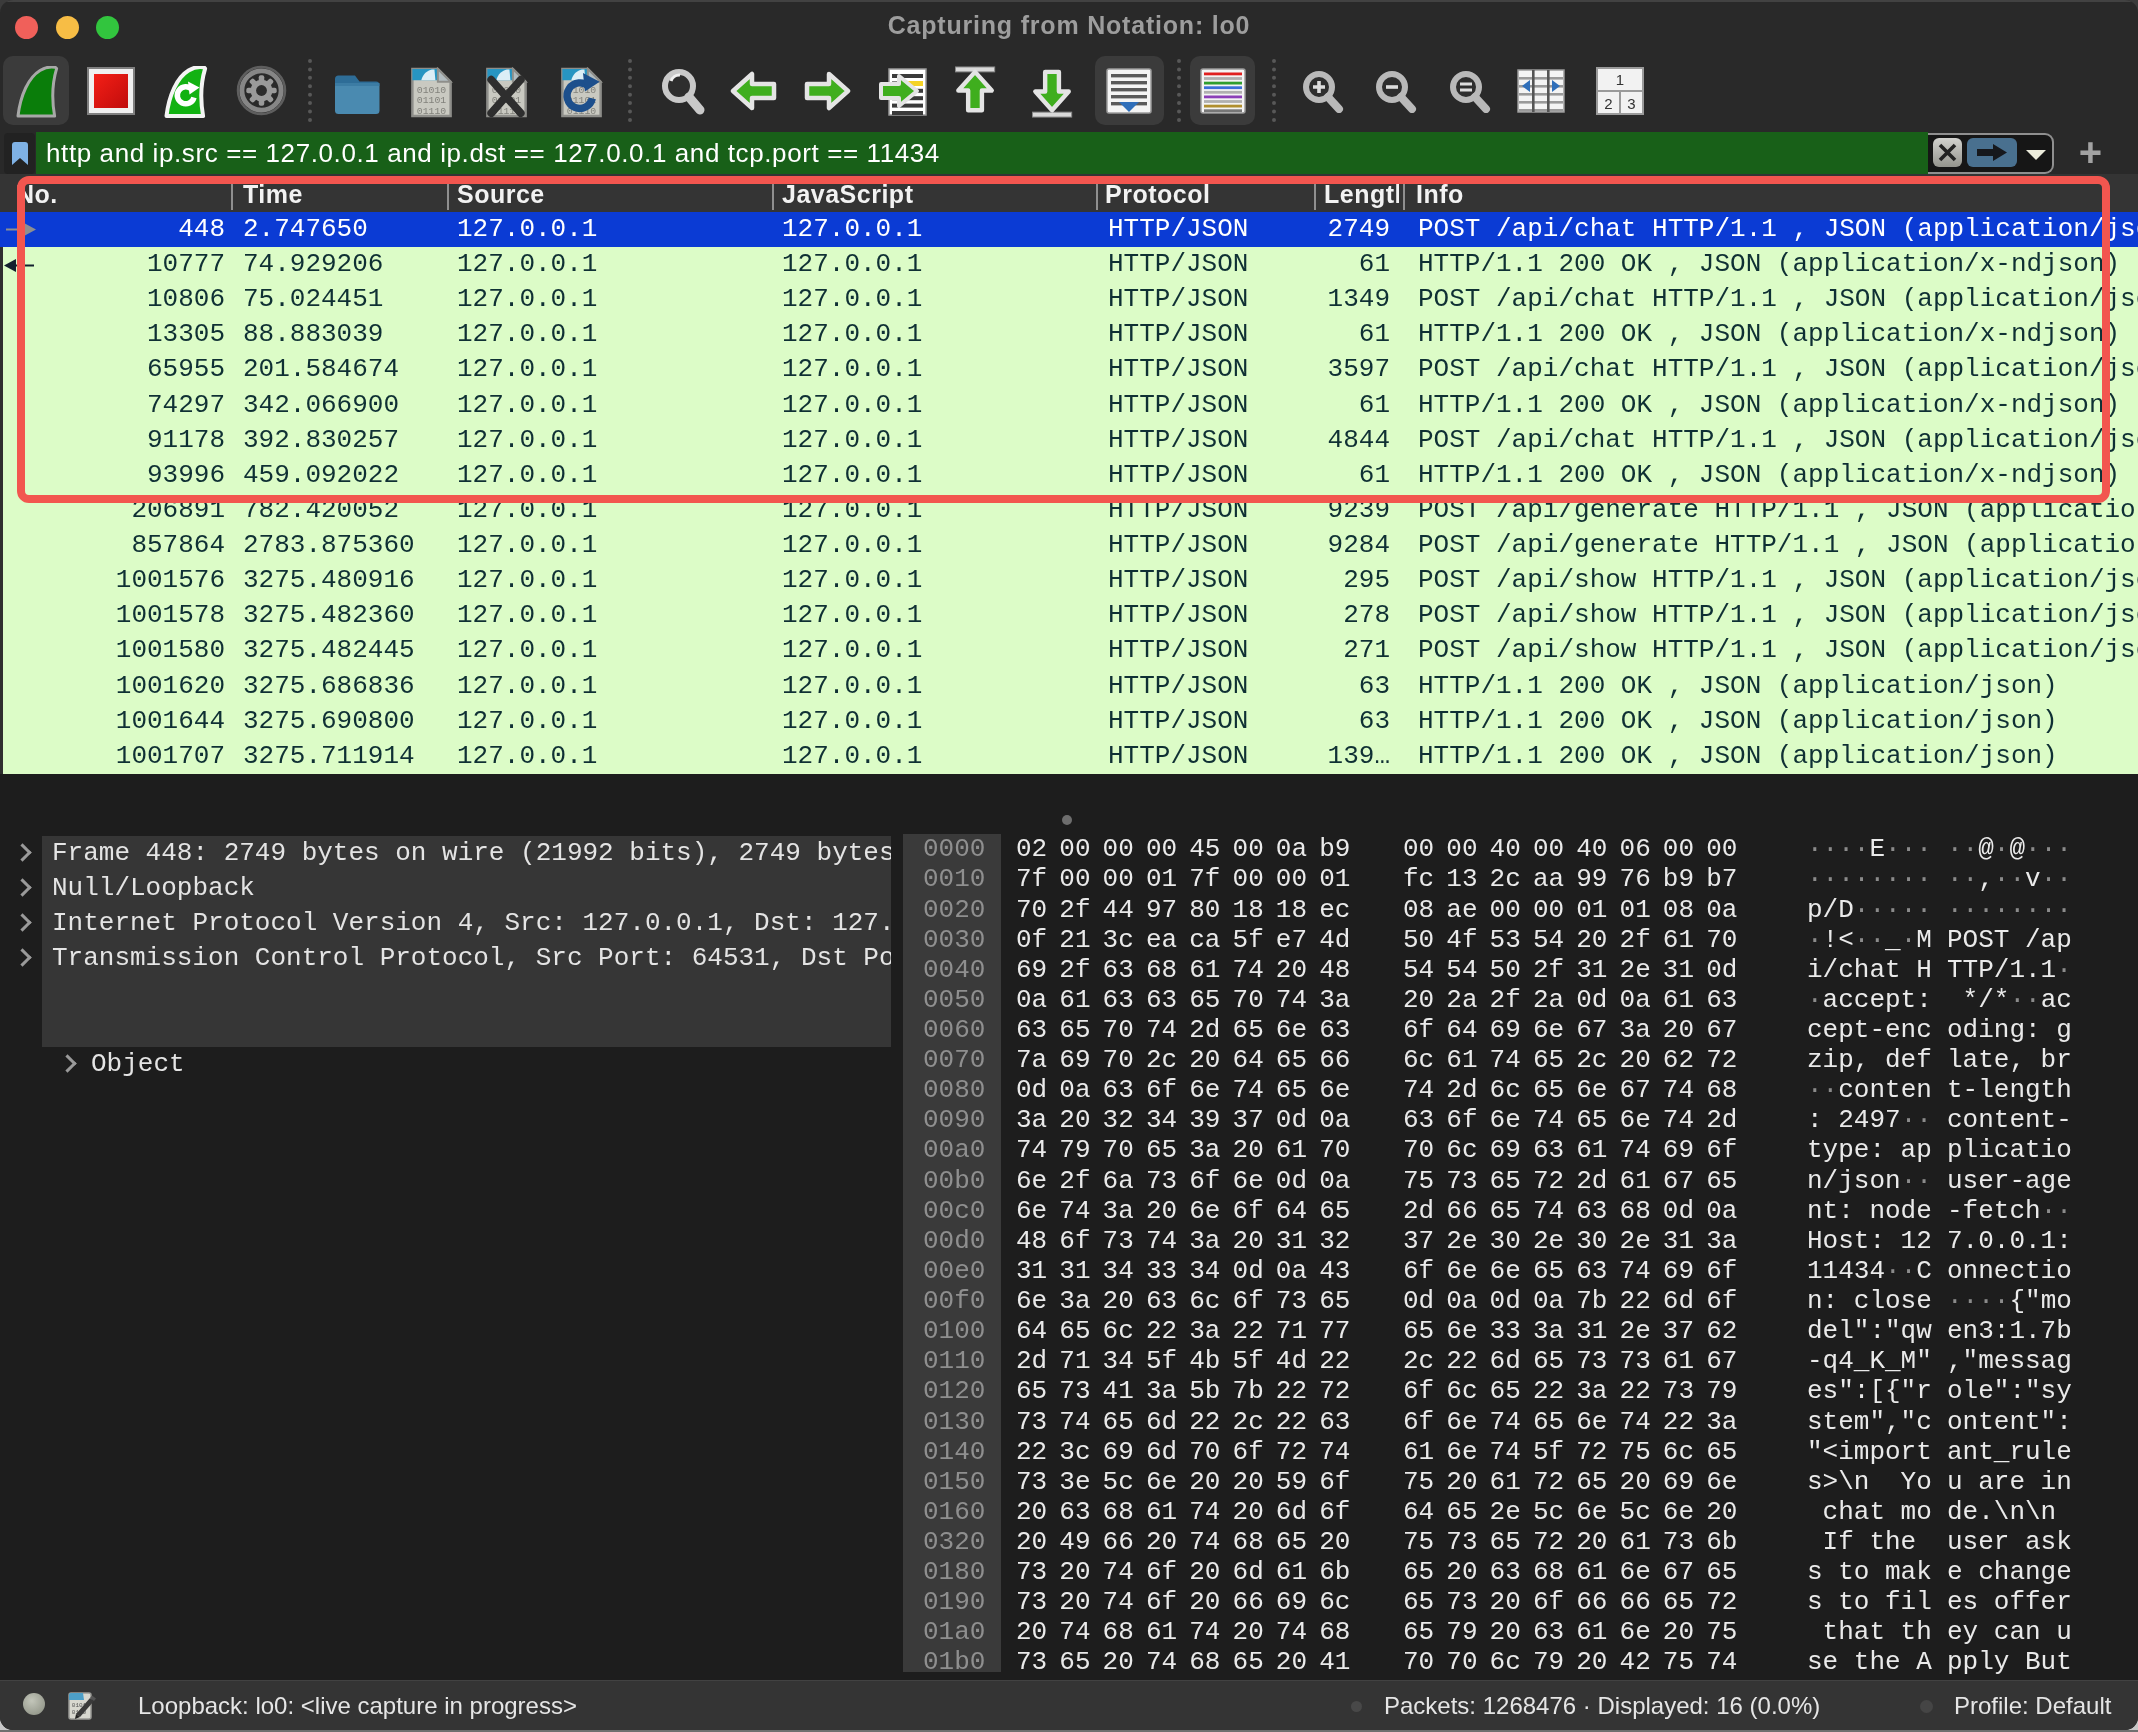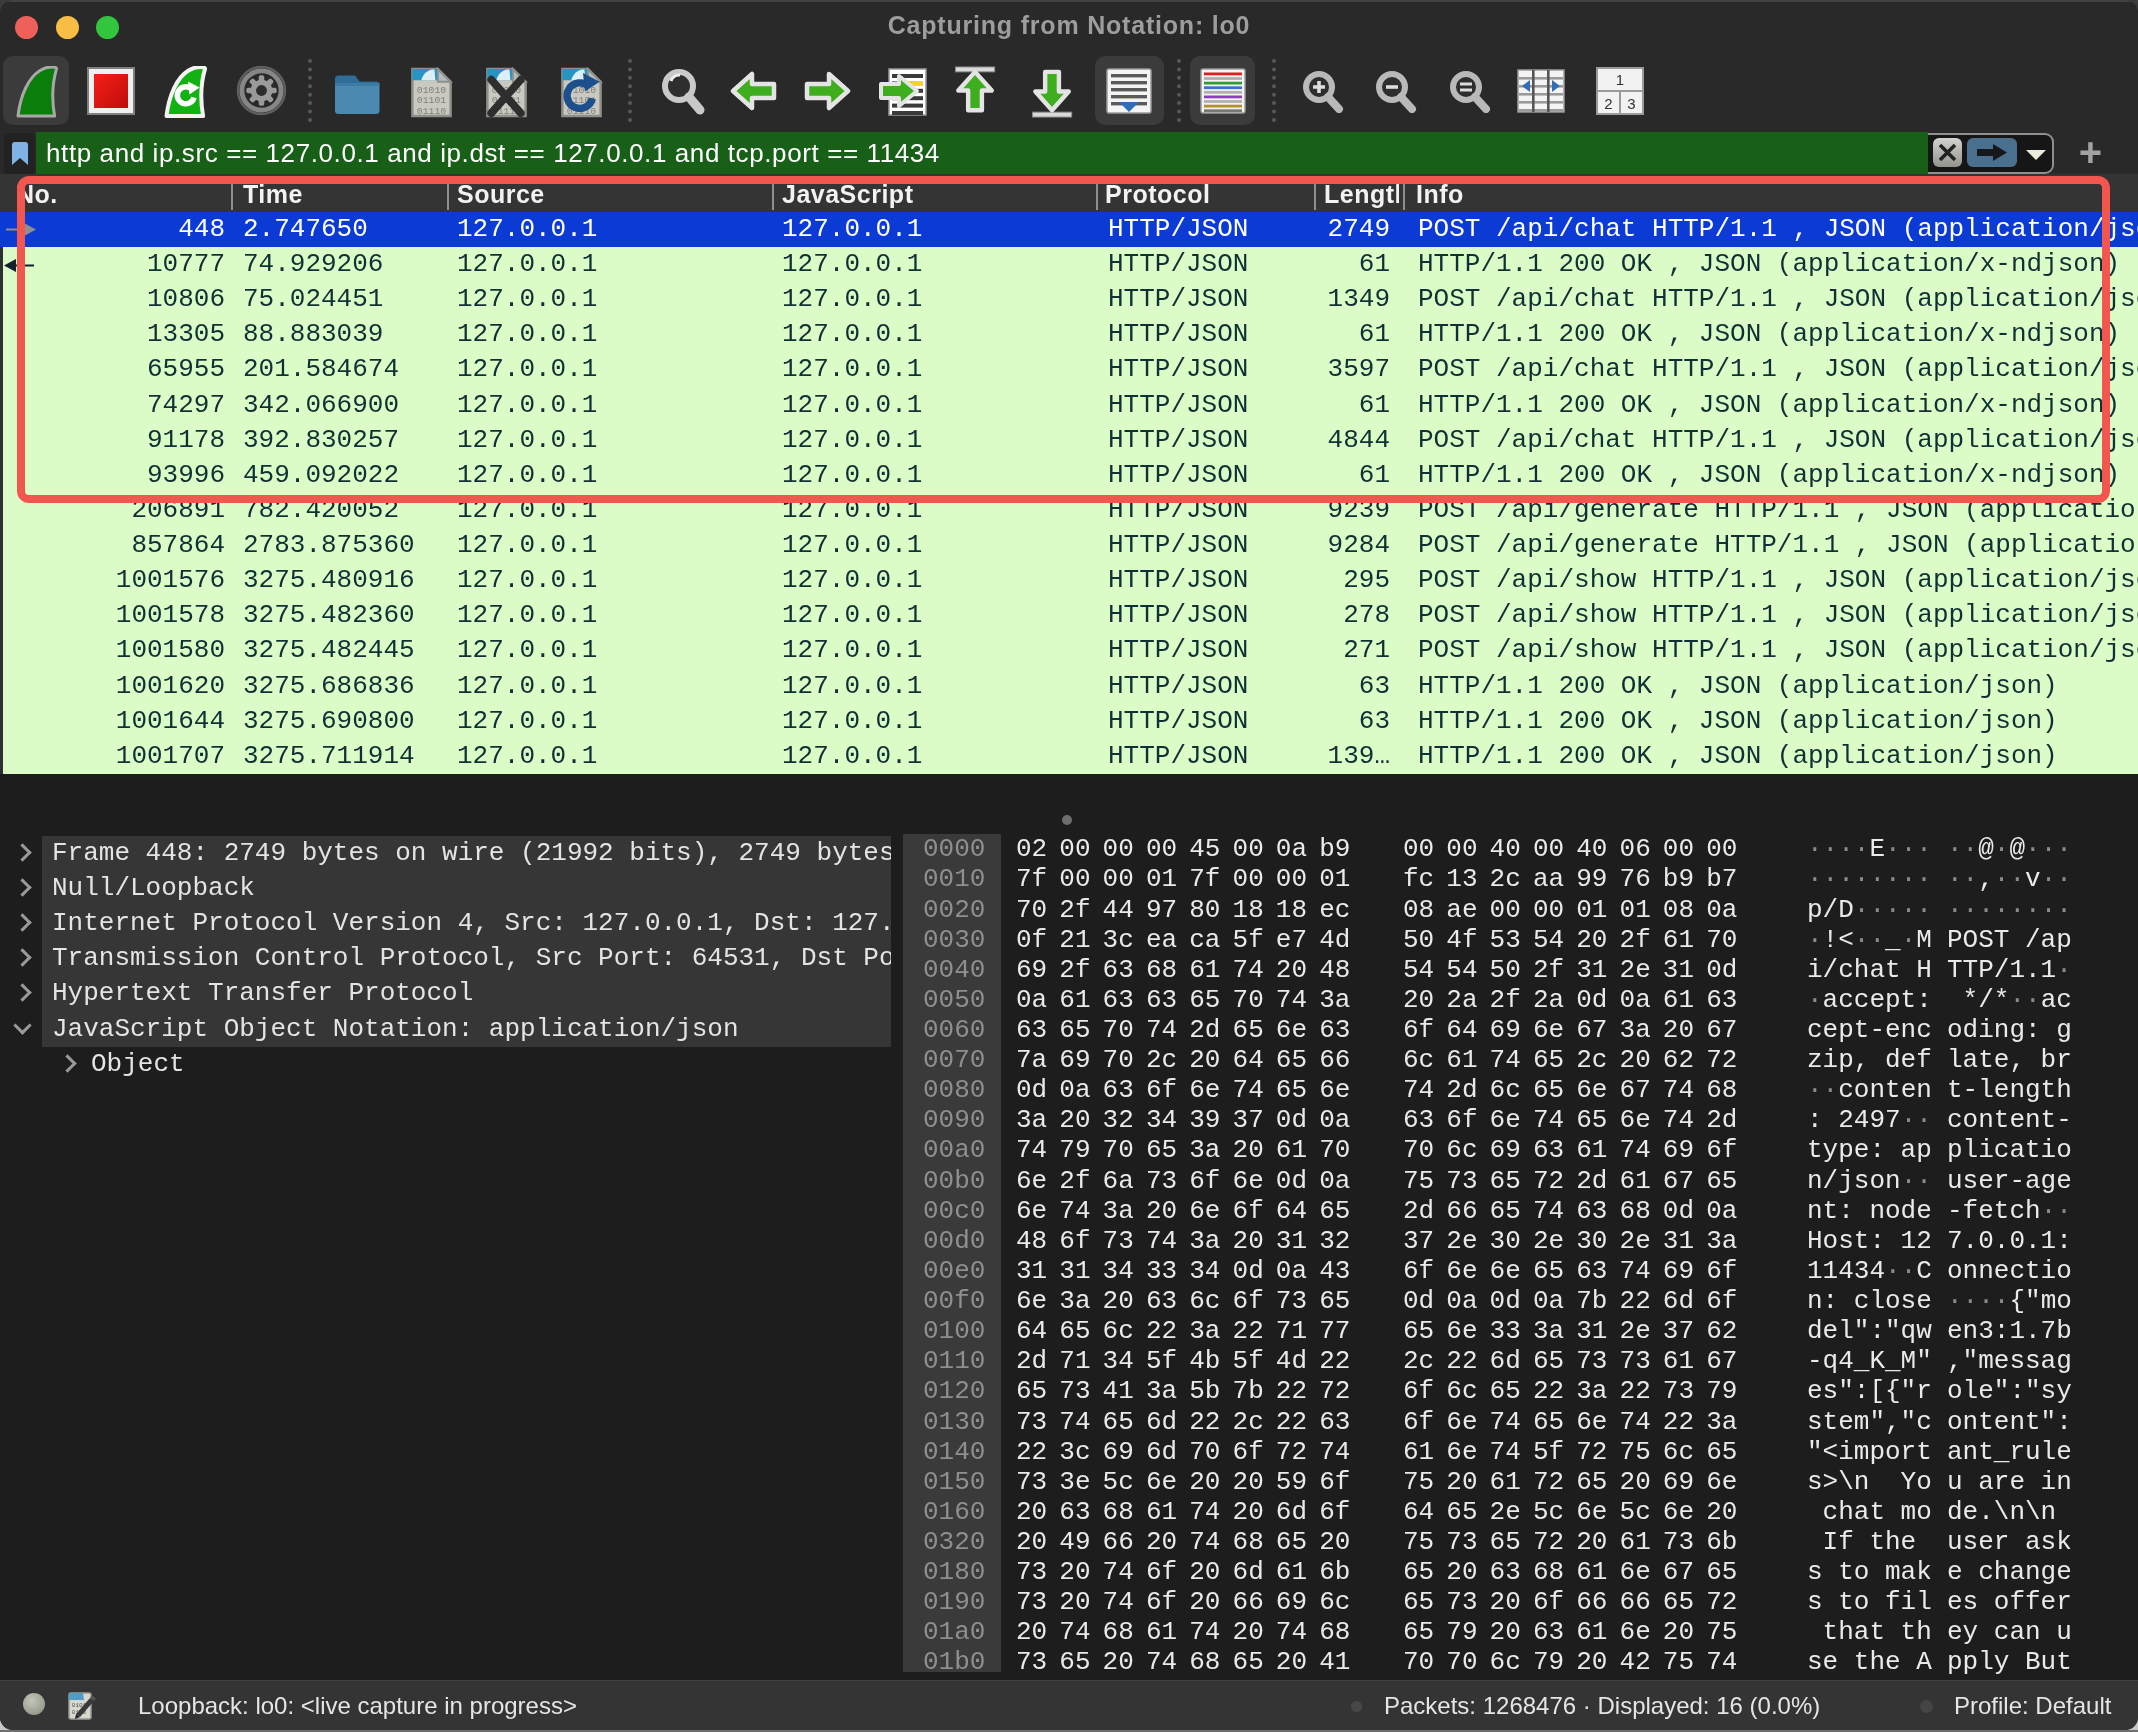--- a/index.html
+++ b/index.html
@@ -282,22 +282,20 @@
         <path d="M13 1 L1 7.5 L13 14 Z" fill="#13202e"></path>
       </svg>
     </div>
     <div id="lower">
       <div class="abs" style="left:1062px;top:41px;width:10px;height:10px;border-radius:50%;background:#6e6e6e"></div>
       <div id="dlight"></div>
       <div class="drow" style="top:62px"><span class="chev" style="left:16px;top:10px;transform:rotate(45deg)"></span><span style="position:absolute;left:52px">Frame 448: 2749 bytes on wire (21992 bits), 2749 bytes captured (21992 bits)</span></div>
       <div class="drow" style="top:97px"><span class="chev" style="left:16px;top:10px;transform:rotate(45deg)"></span><span style="position:absolute;left:52px">Null/Loopback</span></div>
       <div class="drow" style="top:132px"><span class="chev" style="left:16px;top:10px;transform:rotate(45deg)"></span><span style="position:absolute;left:52px">Internet Protocol Version 4, Src: 127.0.0.1, Dst: 127.0.0.1</span></div>
       <div class="drow" style="top:167px"><span class="chev" style="left:16px;top:10px;transform:rotate(45deg)"></span><span style="position:absolute;left:52px">Transmission Control Protocol, Src Port: 64531, Dst Port: 11434, Seq: 1</span></div>
-      <div class="drow" style="top:202px"><span class="chev" style="left:16px;top:10px;transform:rotate(45deg)"></span><span style="position:absolute;left:52px">Hypertext Transfer Protocol</span></div>
-      <div class="drow" style="top:238px"><span class="chev" style="left:16px;top:7px;transform:rotate(135deg)"></span><span style="position:absolute;left:52px">JavaScript Object Notation: application/json</span></div>
       <div class="drow" style="top:273px"><span class="chev" style="left:61px;top:10px;transform:rotate(45deg)"></span><span style="position:absolute;left:91px">Object</span></div>
       <div id="hoff"></div>
       <div class="hrow hoff" style="left:923px;top:60px">0000</div>
       <div class="hrow hx" style="left:1016px;top:60px">02 00 00 00 45 00 0a b9</div>
       <div class="hrow hx" style="left:1403px;top:60px">00 00 40 00 40 06 00 00</div>
       <div class="hrow ha" style="left:1807px;top:60px"><i>·</i><i>·</i><i>·</i><i>·</i>E<i>·</i><i>·</i><i>·</i></div>
       <div class="hrow ha" style="left:1947px;top:60px"><i>·</i><i>·</i>@<i>·</i>@<i>·</i><i>·</i><i>·</i></div>
       <div class="hrow hoff" style="left:923px;top:90px">0010</div>
       <div class="hrow hx" style="left:1016px;top:90px">7f 00 00 01 7f 00 00 01</div>
       <div class="hrow hx" style="left:1403px;top:90px">fc 13 2c aa 99 76 b9 b7</div>

